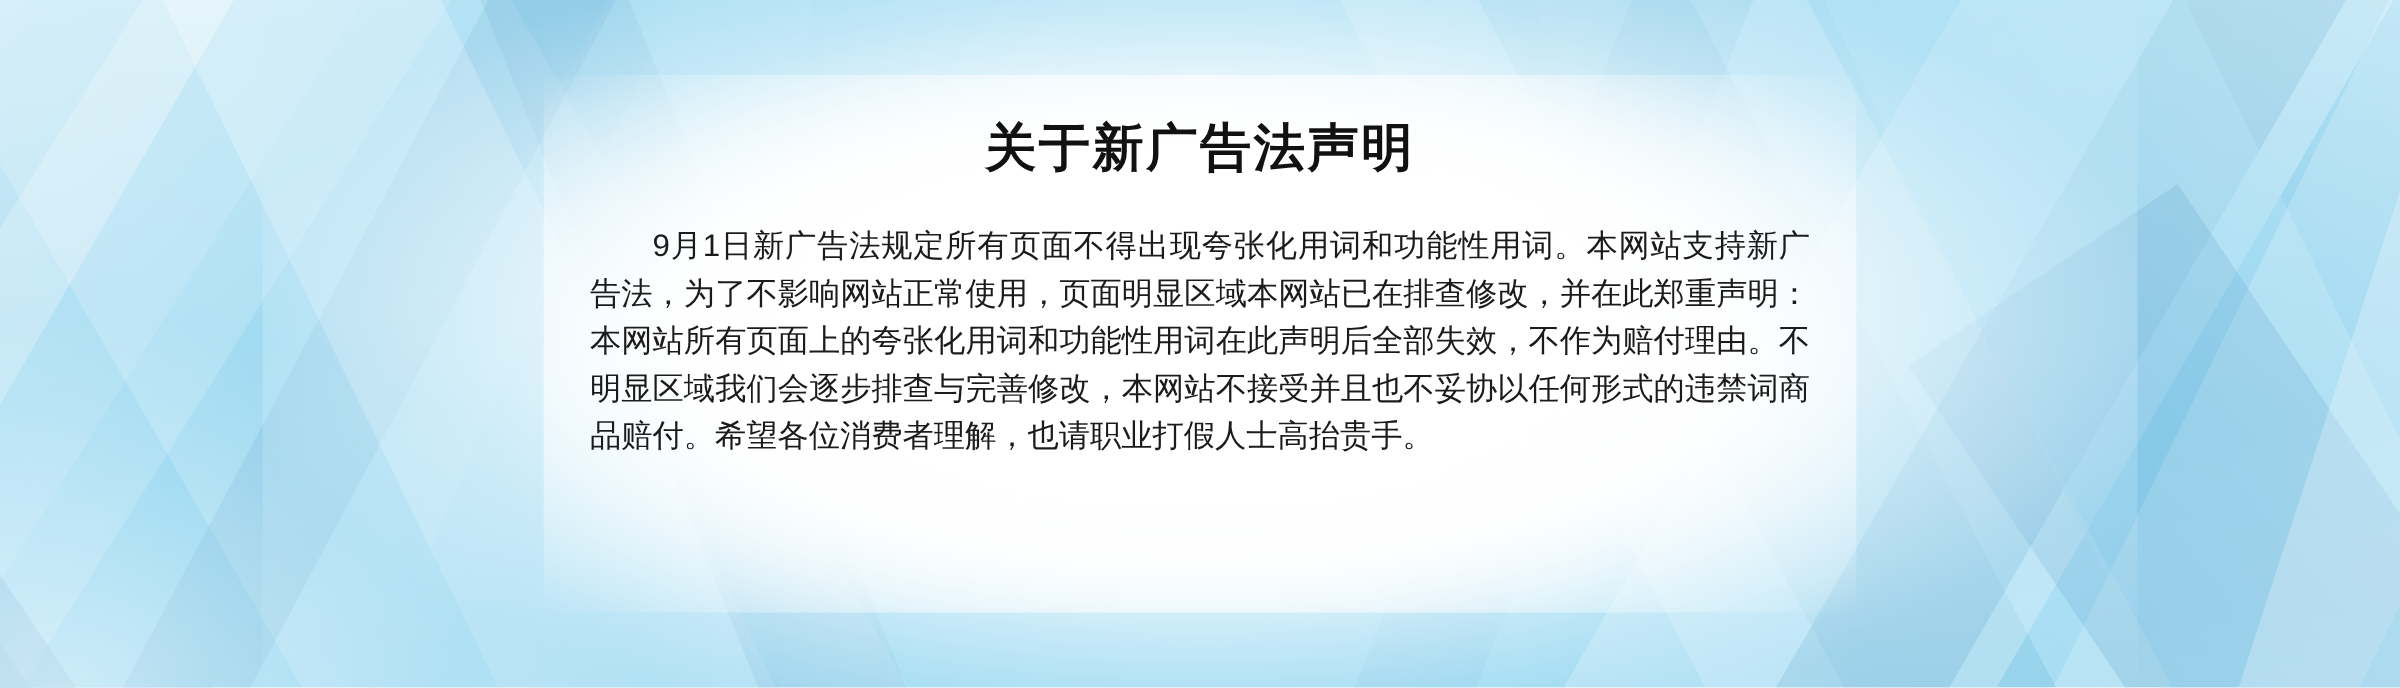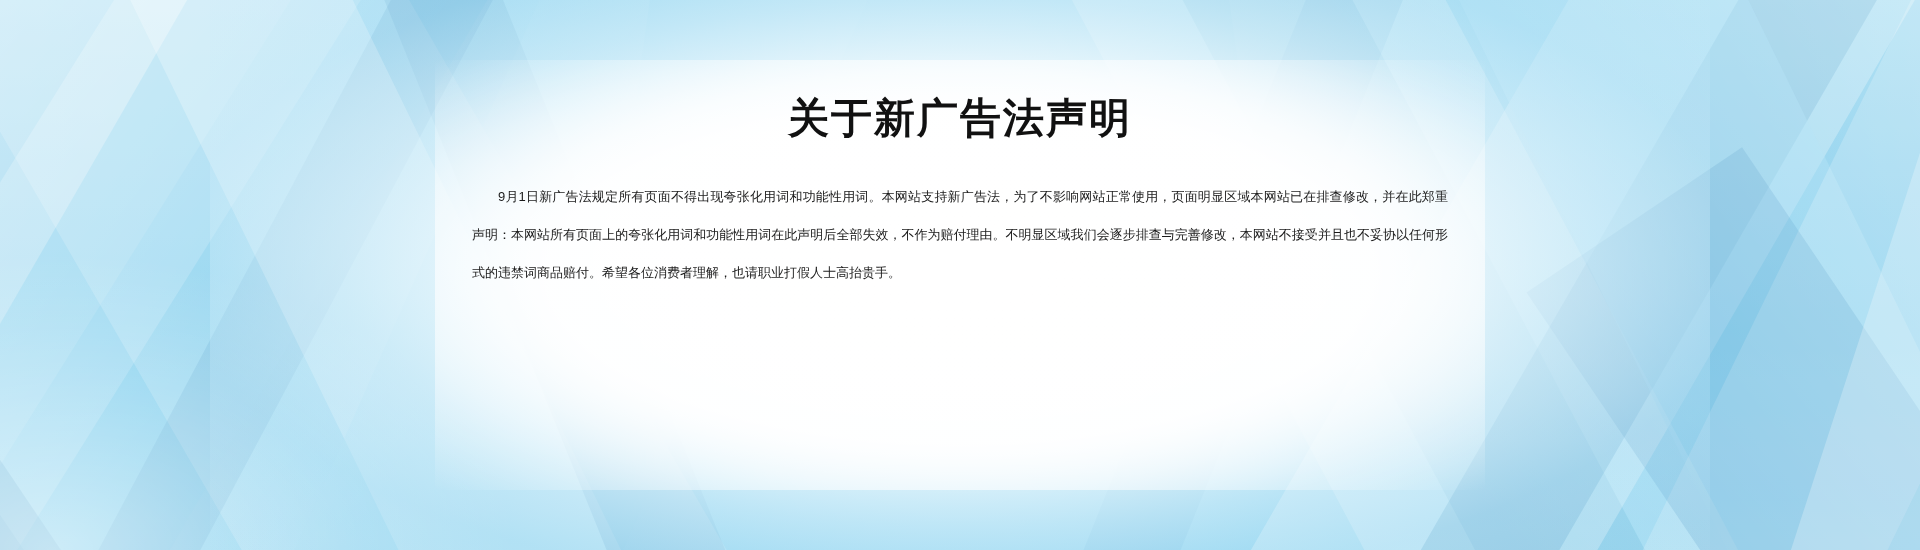--- a/index.html
+++ b/index.html
@@ -118,21 +118,21 @@
     color: #111111;
     line-height: 1.1;
     white-space: nowrap;
   }
   .body-copy {
     position: absolute;
     top: 178px;
     left: 2px;
     width: 976px;
     color: #1b1b1b;
-    font-size: 13px;
+    font-size: 25px;
     line-height: 38px;
     text-align: justify;
     text-justify: inter-ideograph;
   }
   .para {
     margin: 0;
     text-align: justify;
     text-justify: inter-ideograph;
   }
   .para.indent { text-indent: 2em; }

